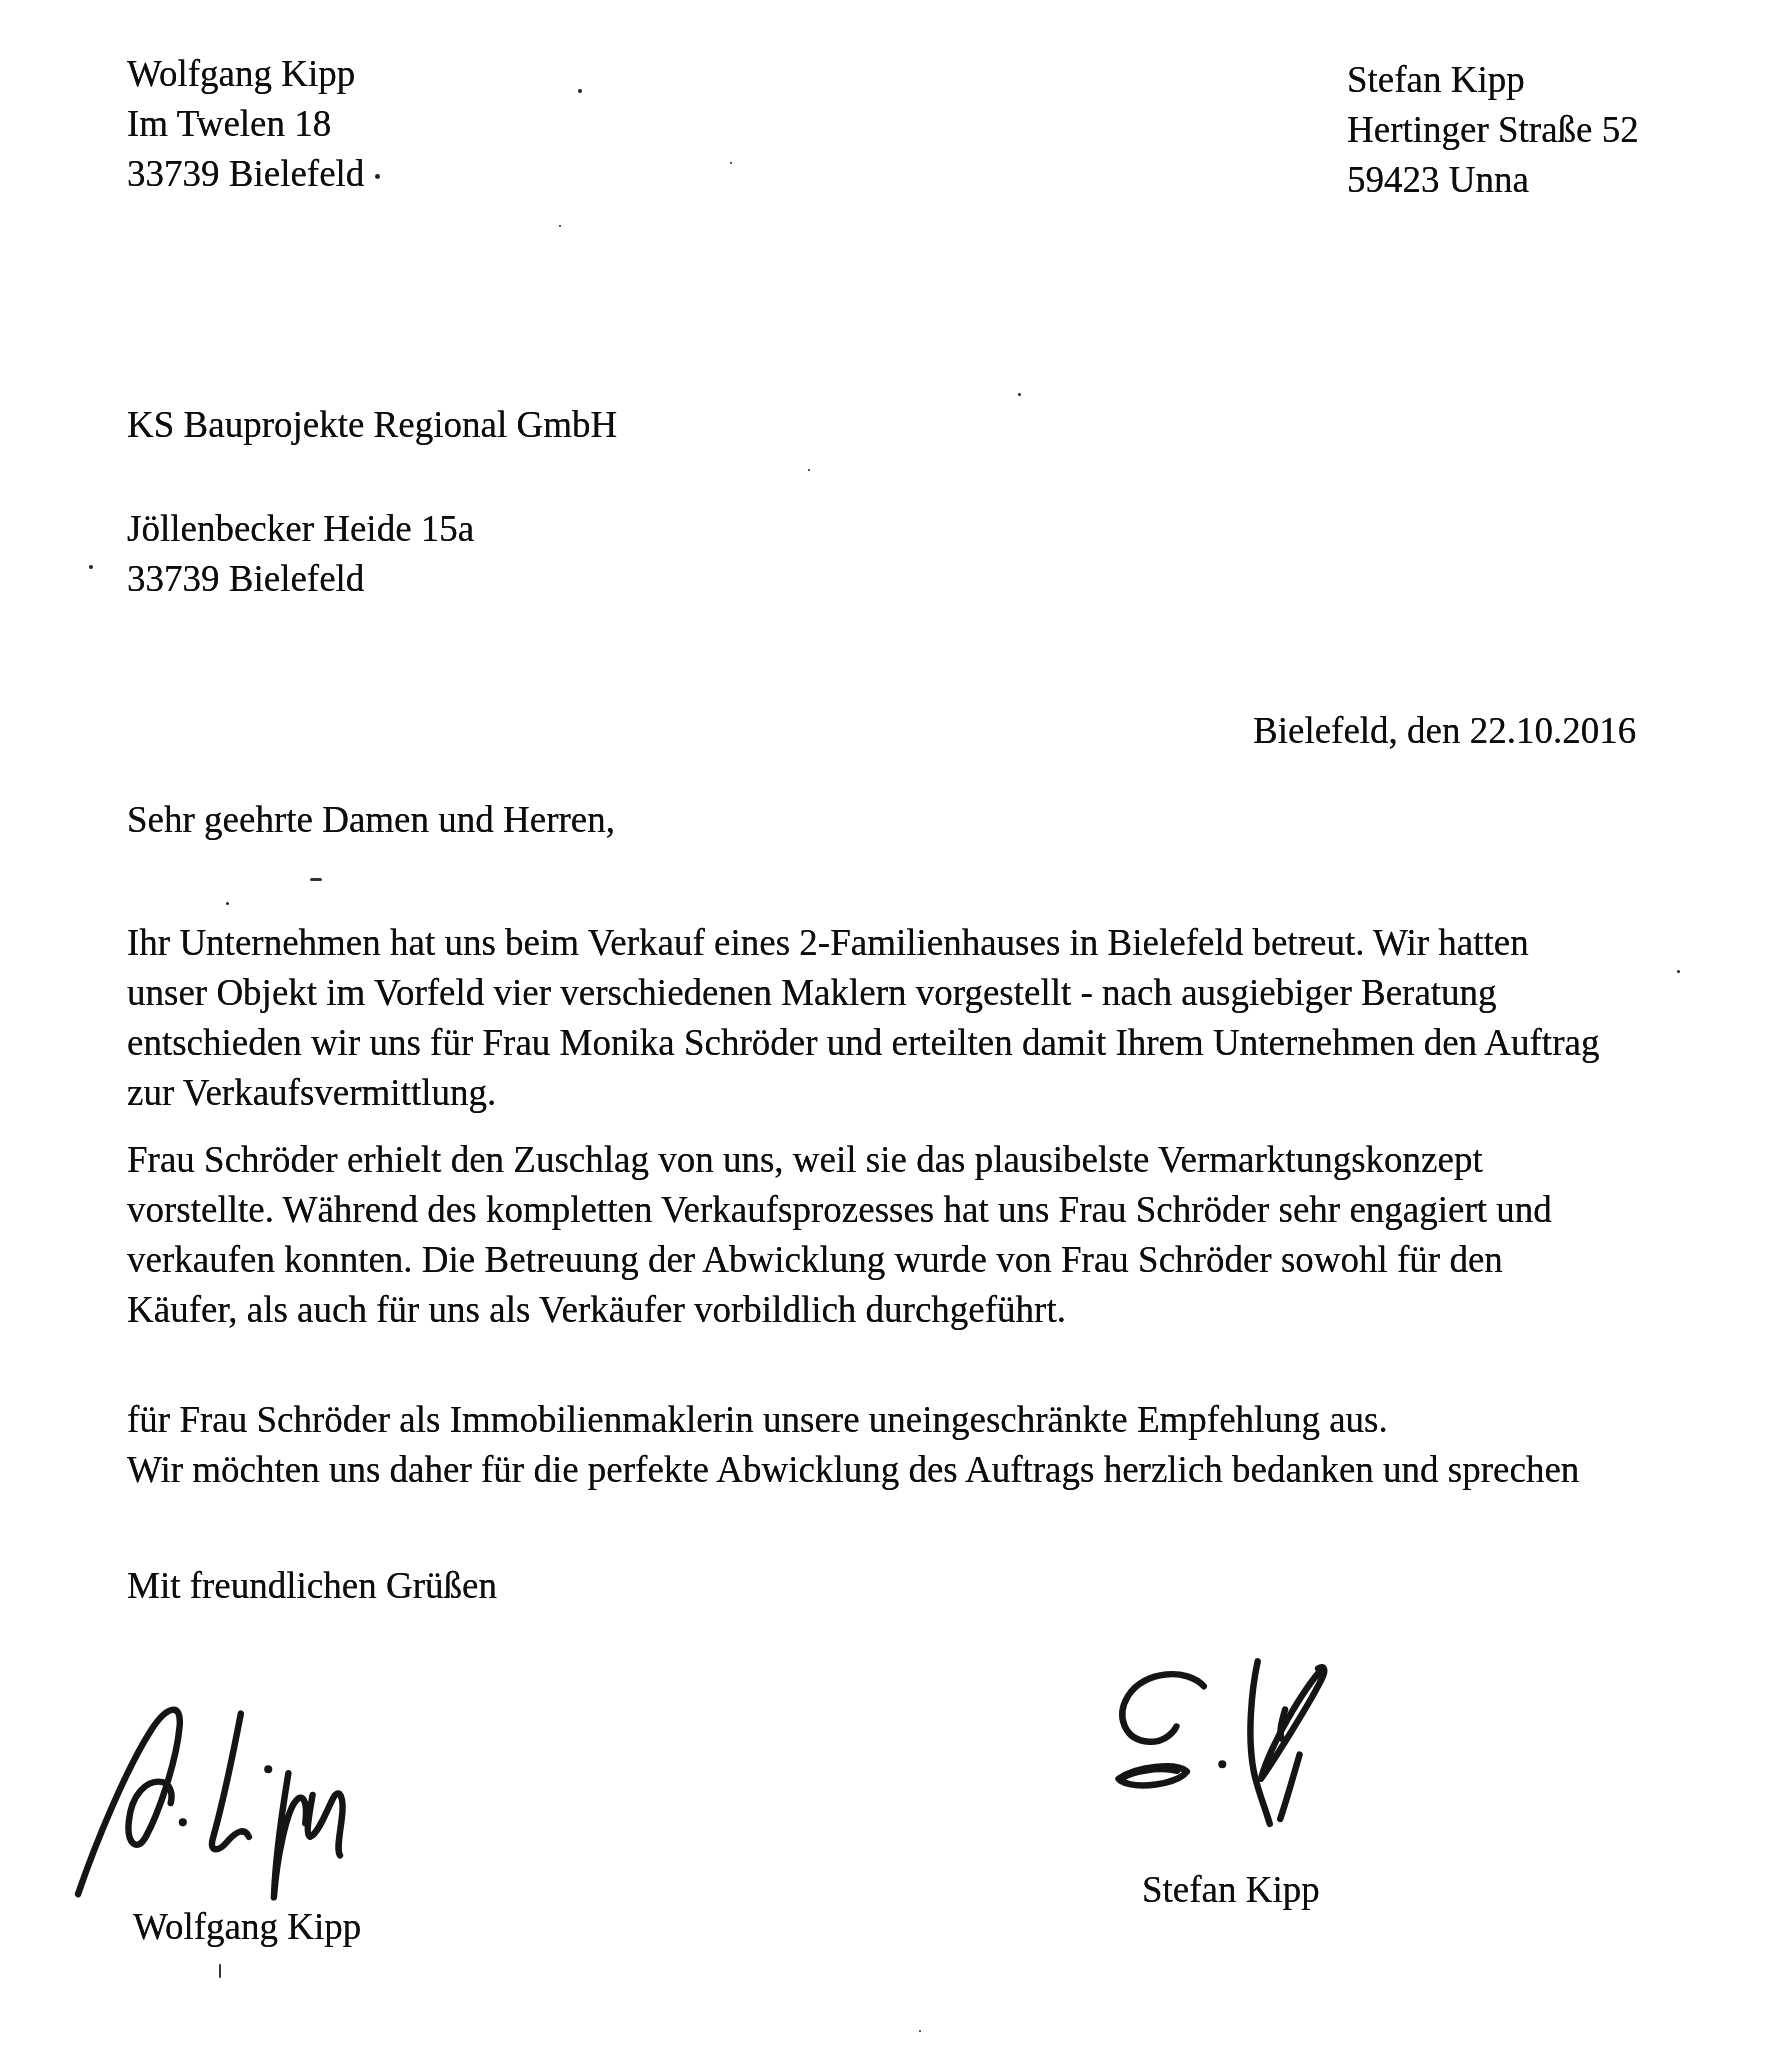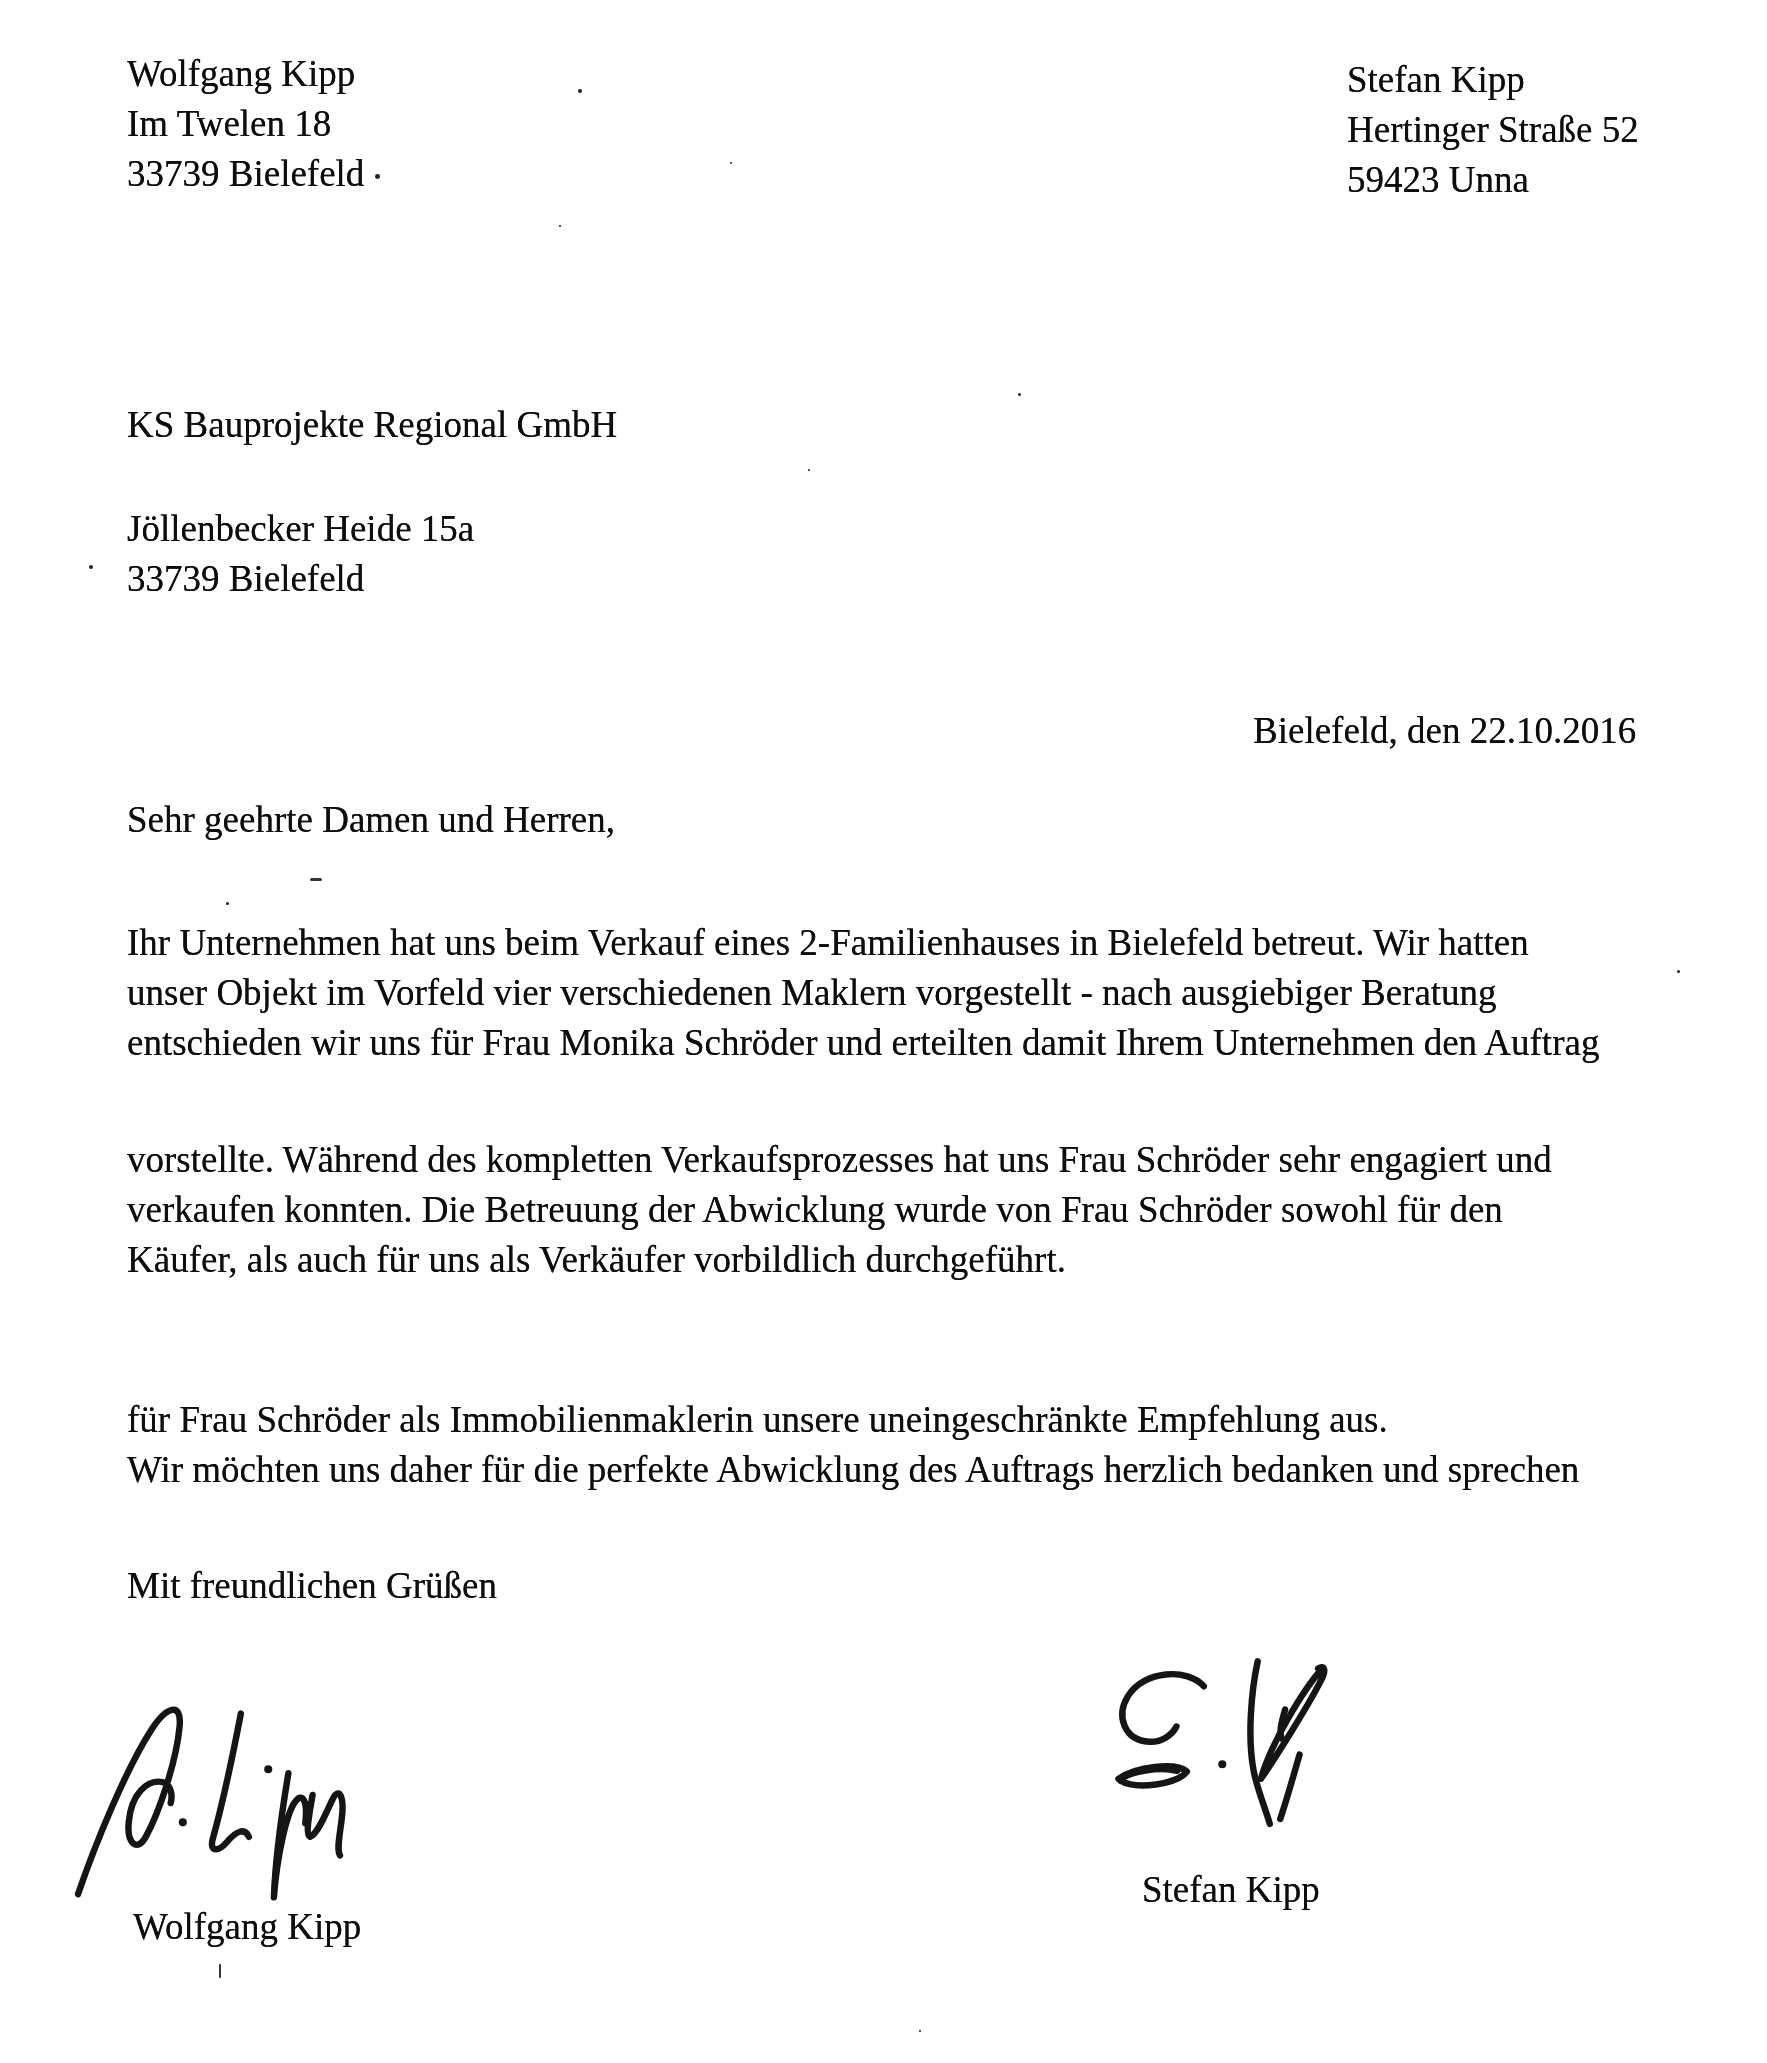--- a/index.html
+++ b/index.html
@@ -91,23 +91,25 @@
   </div>
 
   <div class="block salutation">
     <span class="line">Sehr geehrte Damen und Herren,</span>
   </div>
 
   <div class="block para-1">
     <span class="line">Ihr Unternehmen hat uns beim Verkauf eines 2-Familienhauses in Bielefeld betreut. Wir hatten</span>
     <span class="line">unser Objekt im Vorfeld vier verschiedenen Maklern vorgestellt - nach ausgiebiger Beratung</span>
     <span class="line">entschieden wir uns für Frau Monika Schröder und erteilten damit Ihrem Unternehmen den Auftrag</span>
+    <span class="line">zur Verkaufsvermittlung.</span>
   </div>
 
   <div class="block para-2">
+    <span class="line">Frau Schröder erhielt den Zuschlag von uns, weil sie das plausibelste Vermarktungskonzept</span>
     <span class="line">vorstellte. Während des kompletten Verkaufsprozesses hat uns Frau Schröder sehr engagiert und</span>
     <span class="line">verkaufen konnten. Die Betreuung der Abwicklung wurde von Frau Schröder sowohl für den</span>
     <span class="line">Käufer, als auch für uns als Verkäufer vorbildlich durchgeführt.</span>
   </div>
 
   <div class="block para-3">
     <span class="line">für Frau Schröder als Immobilienmaklerin unsere uneingeschränkte Empfehlung aus.</span>
     <span class="line">Wir möchten uns daher für die perfekte Abwicklung des Auftrags herzlich bedanken und sprechen</span>
   </div>
 

